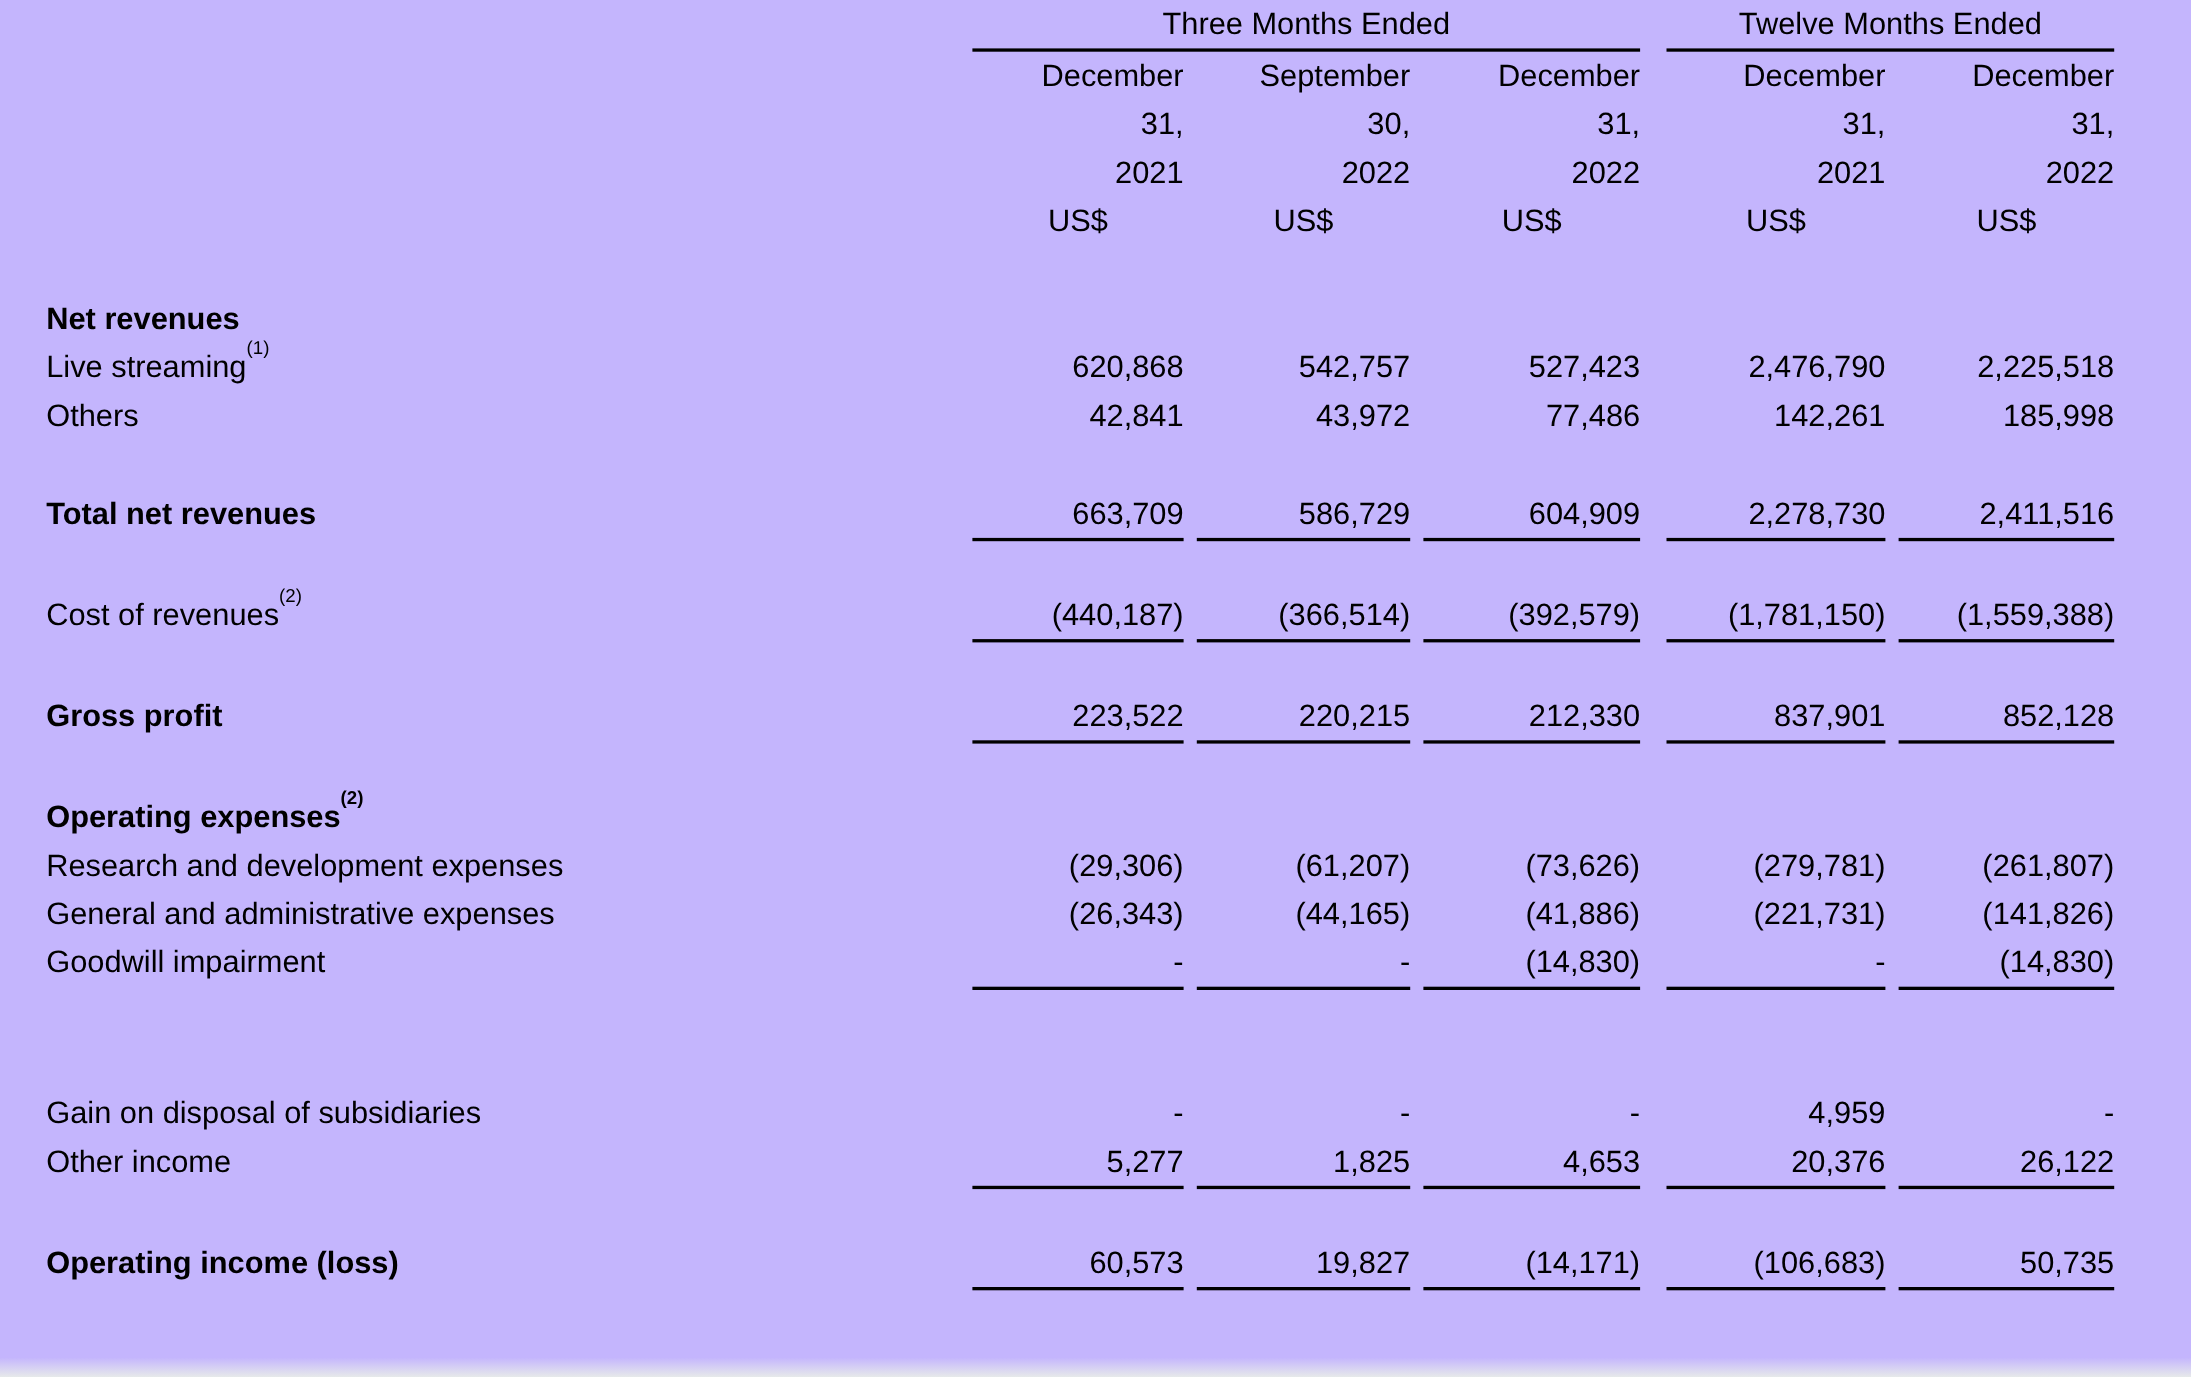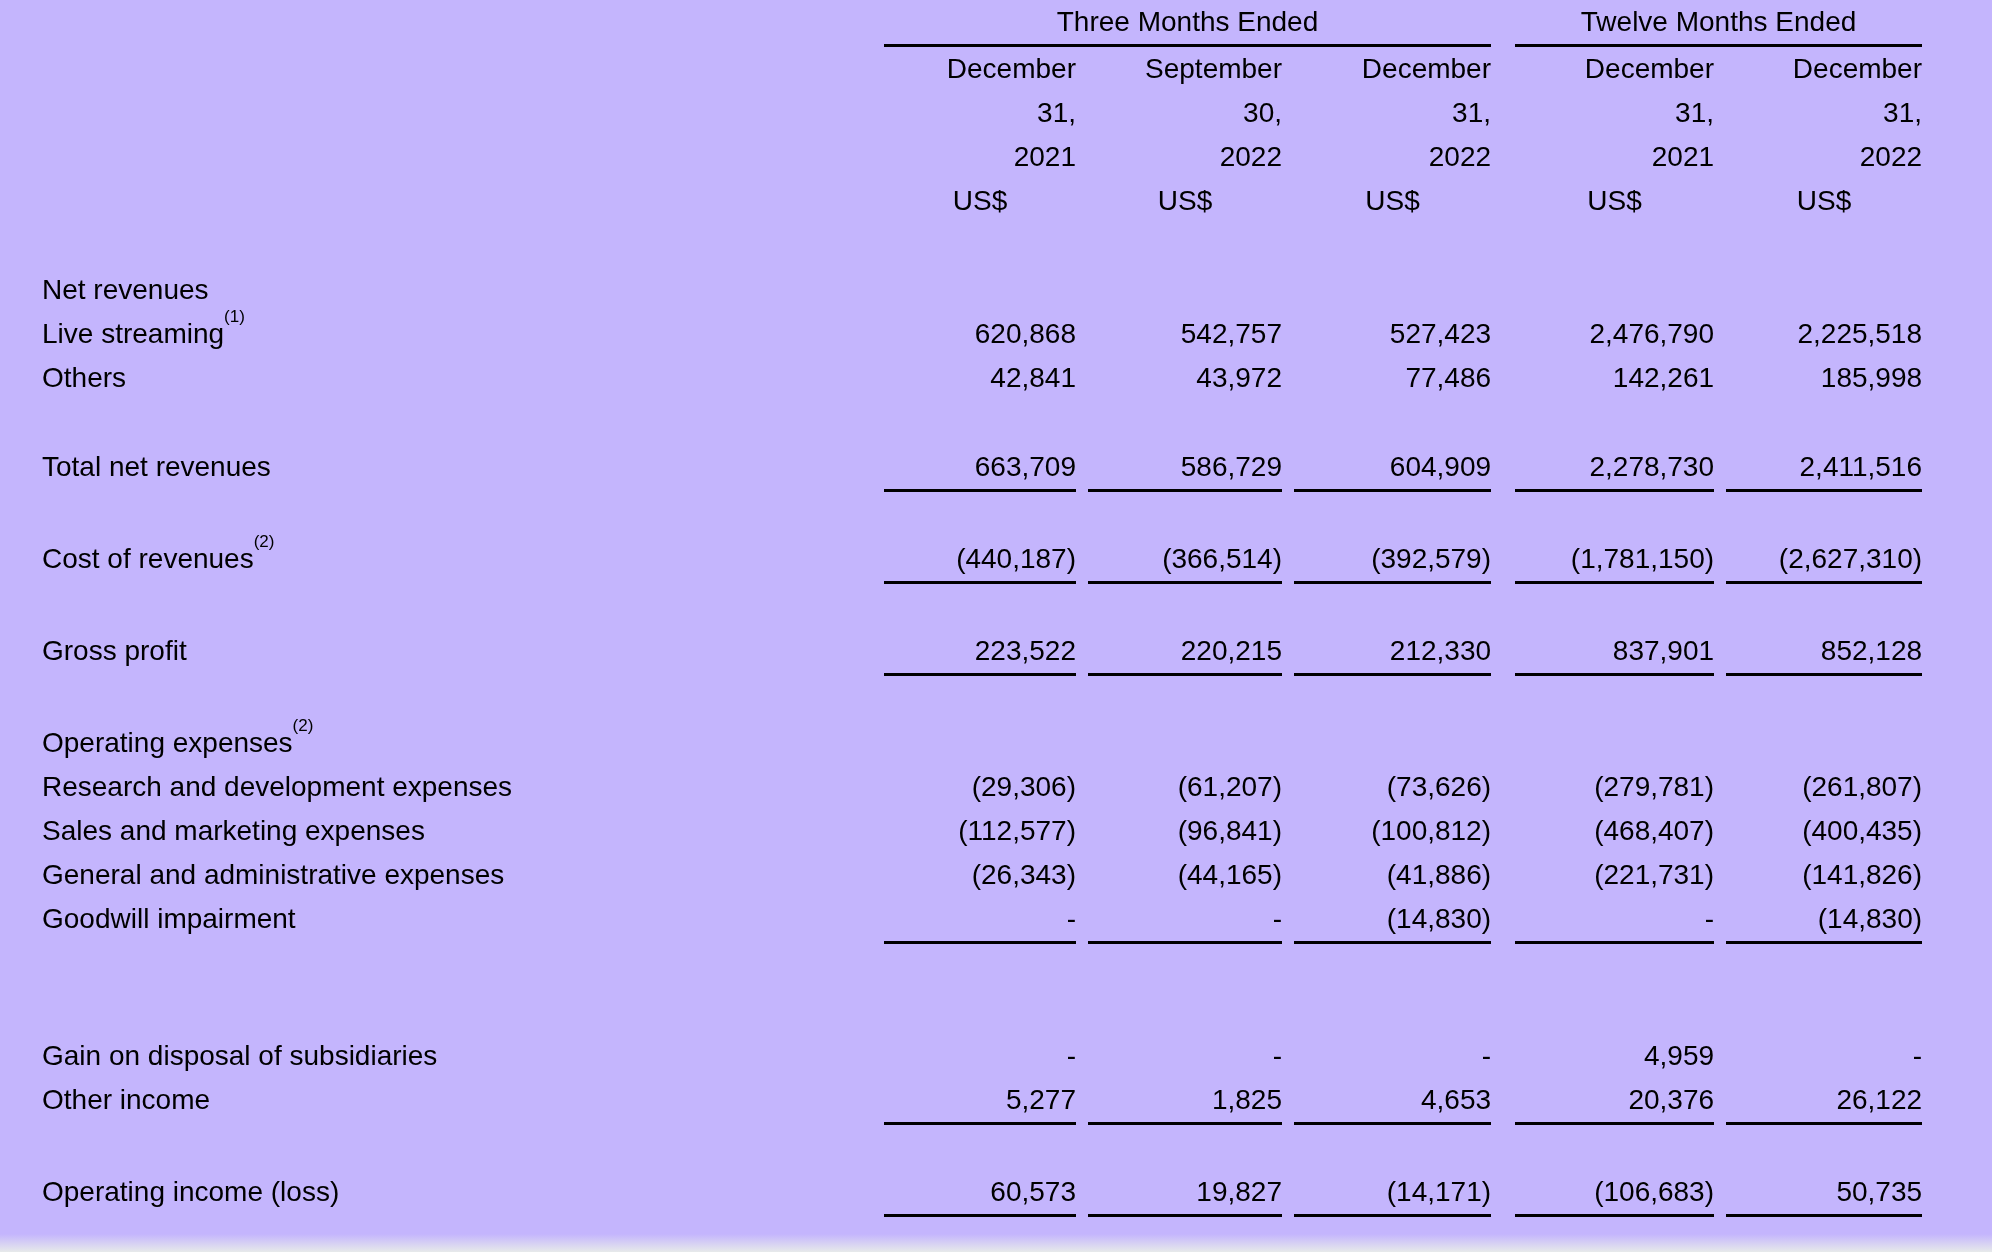--- a/index.html
+++ b/index.html
@@ -42,21 +42,21 @@
   }
   th.lblhead, th.gapcol { border: none; }
   th.colhead {
     font-weight: 700;
     text-align: right;
     vertical-align: bottom;
     line-height: 44px;
   }
   td.cur { text-align: center; }
   td.lbl { text-align: left; white-space: nowrap; }
-  td.lbl.bold { font-weight: 400; }
+  td.lbl.bold { font-weight: 700; }
   td.num { text-align: right; white-space: nowrap; }
   td.rule {
     border-bottom: 3px solid #000;
     padding-bottom: 3px;
   }
   td.gapcell { border: none; }
   tr.spacer td { height: 45px; line-height: 45px; }
   sup.fnote {
     font-size: 17px;
     line-height: 0;
@@ -160,21 +160,21 @@
         <tr class="spacer">
           <td colspan="7"></td>
         </tr>
         <tr>
           <td class="lbl">Cost of revenues<sup class="fnote">(2)</sup></td>
           <td class="num rule">(440,187)</td>
           <td class="num rule">(366,514)</td>
           <td class="num rule">(392,579)</td>
           <td class="gapcell"></td>
           <td class="num rule">(1,781,150)</td>
-          <td class="num rule">(2,627,310)</td>
+          <td class="num rule">(1,559,388)</td>
         </tr>
         <tr class="spacer">
           <td colspan="7"></td>
         </tr>
         <tr>
           <td class="lbl bold">Gross profit</td>
           <td class="num rule">223,522</td>
           <td class="num rule">220,215</td>
           <td class="num rule">212,330</td>
           <td class="gapcell"></td>
@@ -194,29 +194,20 @@
           <td class="num"></td>
         </tr>
         <tr>
           <td class="lbl">Research and development expenses</td>
           <td class="num">(29,306)</td>
           <td class="num">(61,207)</td>
           <td class="num">(73,626)</td>
           <td class="gapcell"></td>
           <td class="num">(279,781)</td>
           <td class="num">(261,807)</td>
-        </tr>
-        <tr>
-          <td class="lbl">Sales and marketing expenses</td>
-          <td class="num">(112,577)</td>
-          <td class="num">(96,841)</td>
-          <td class="num">(100,812)</td>
-          <td class="gapcell"></td>
-          <td class="num">(468,407)</td>
-          <td class="num">(400,435)</td>
         </tr>
         <tr>
           <td class="lbl">General and administrative expenses</td>
           <td class="num">(26,343)</td>
           <td class="num">(44,165)</td>
           <td class="num">(41,886)</td>
           <td class="gapcell"></td>
           <td class="num">(221,731)</td>
           <td class="num">(141,826)</td>
         </tr>

